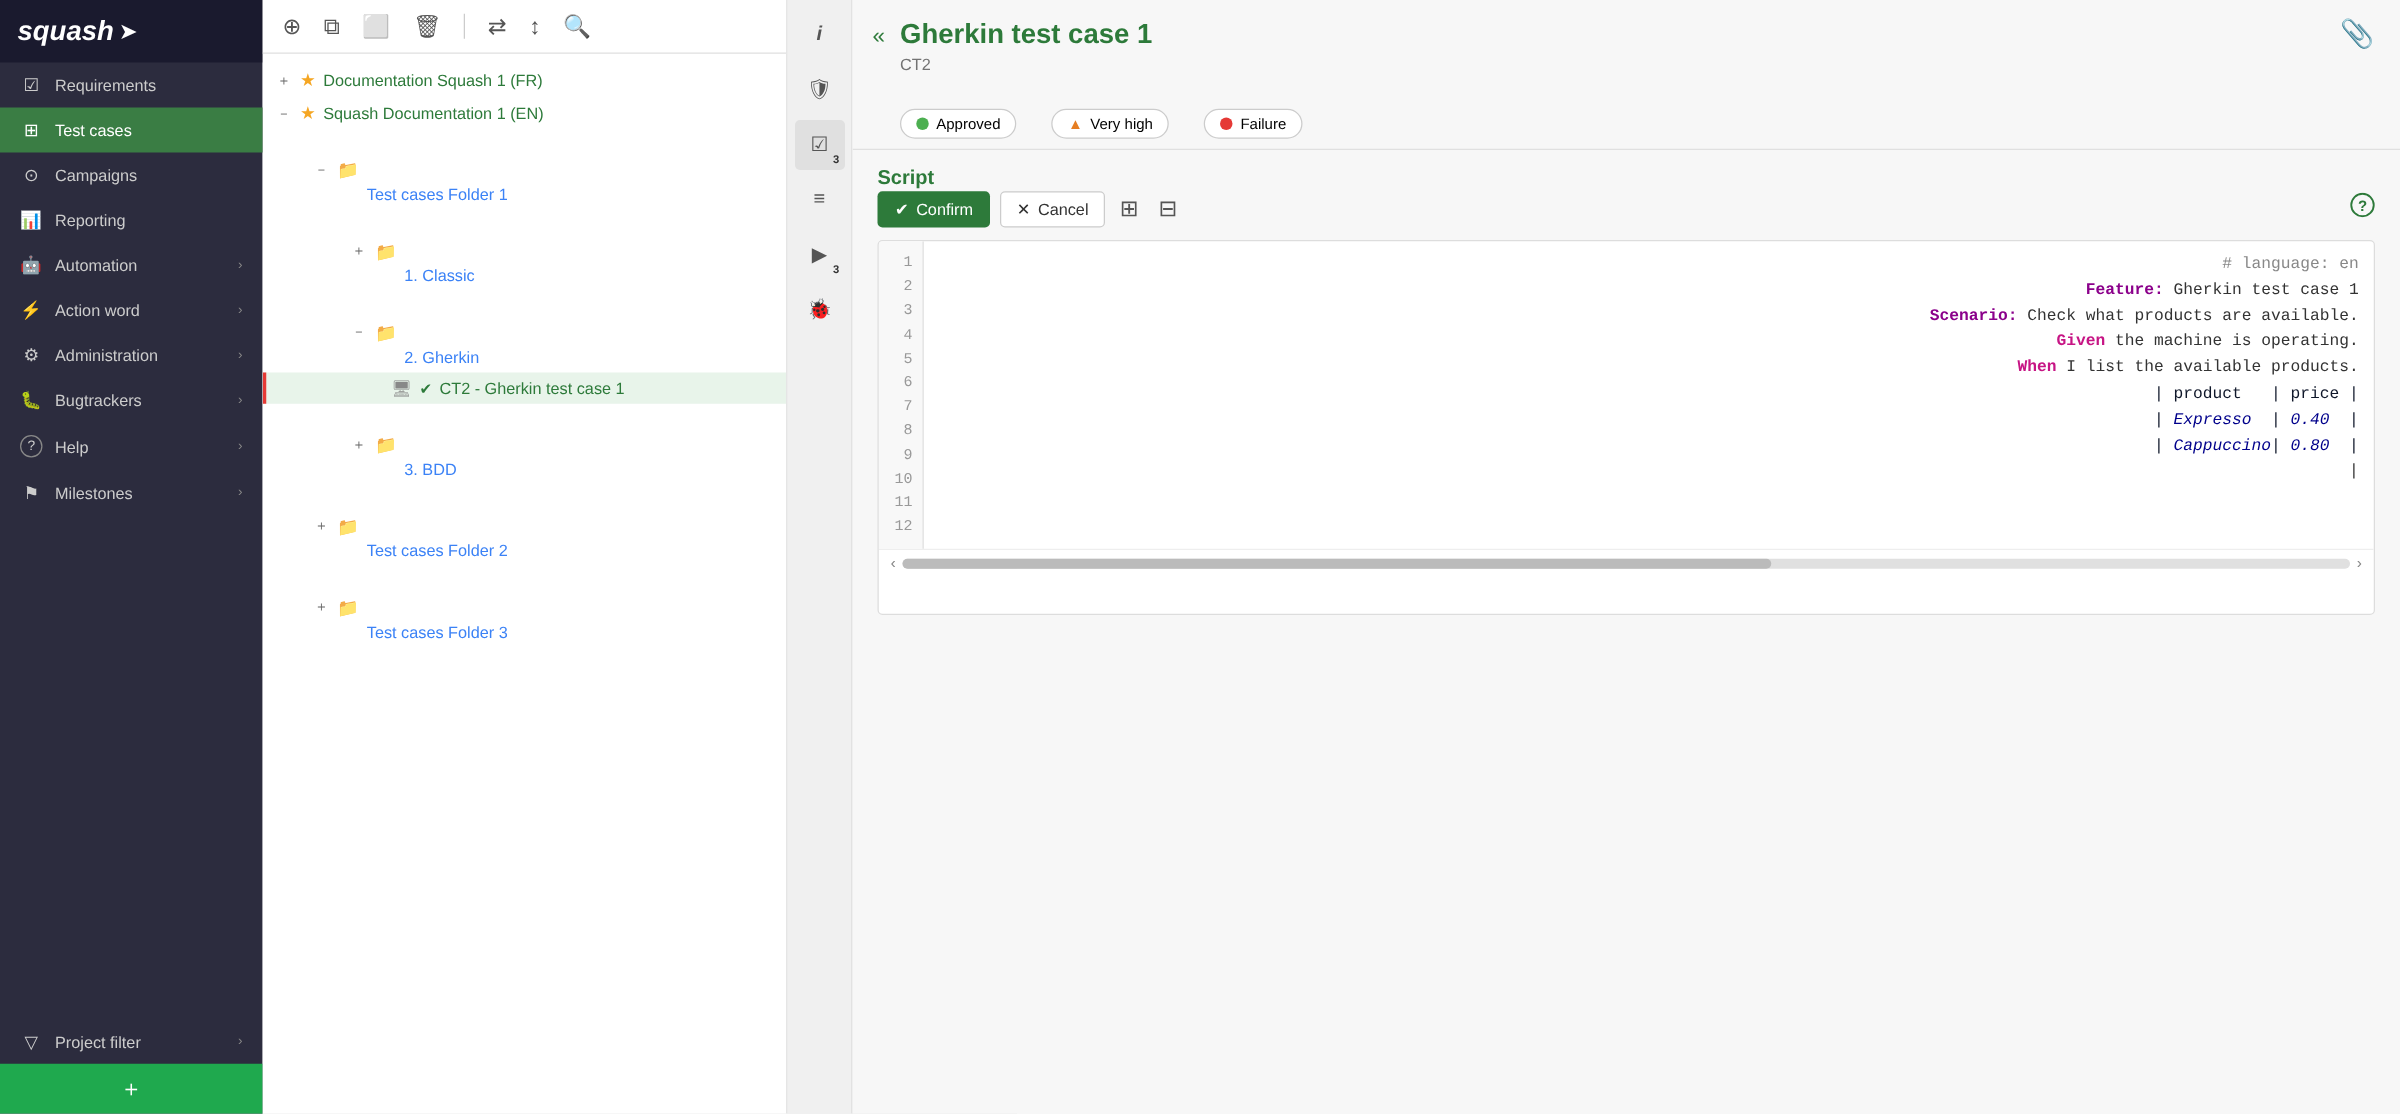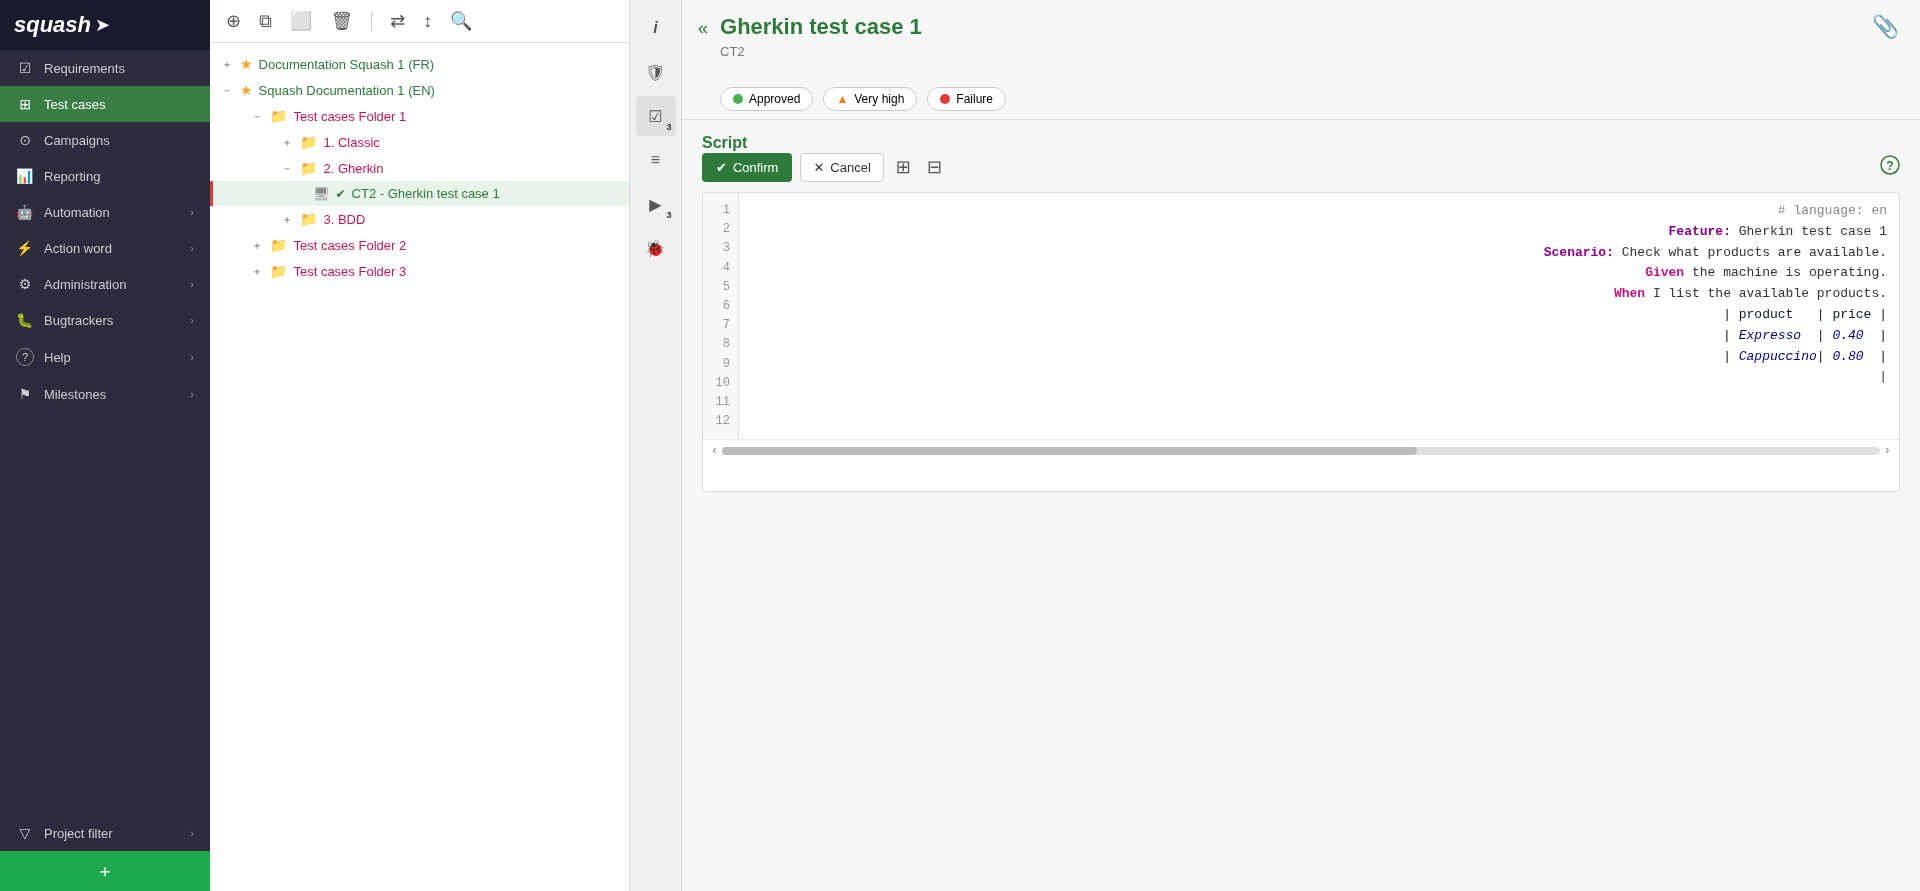--- a/index.html
+++ b/index.html
@@ -103,21 +103,21 @@
 
     .tree-folder {
       display: flex;
       align-items: center;
       padding: 5px 10px;
       gap: 6px;
       cursor: pointer;
       font-size: 13px;
     }
     .folder-icon { color: #555; font-size: 14px; }
-    .folder-label { color: #be185d; }
+    .folder-label { color: #3b82f6; margin-top: 40px; }
 
     .tree-file {
       display: flex;
       align-items: center;
       padding: 5px 10px;
       gap: 6px;
       cursor: pointer;
       font-size: 13px;
       border-left: 3px solid transparent;
     }
@@ -197,21 +197,21 @@
       margin-bottom: 4px;
     }
     .case-id {
       color: #737373;
       font-size: 13px;
       font-weight: 400;
       margin-bottom: 10px;
     }
     .badges {
       display: flex;
-      gap: 10px;
+      gap: 28px;
       margin-top: 28px;
     }
     .badge-pill {
       display: flex;
       align-items: center;
       gap: 6px;
       border: 1.5px solid #ccc;
       border-radius: 20px;
       padding: 4px 12px;
       font-size: 12px;

